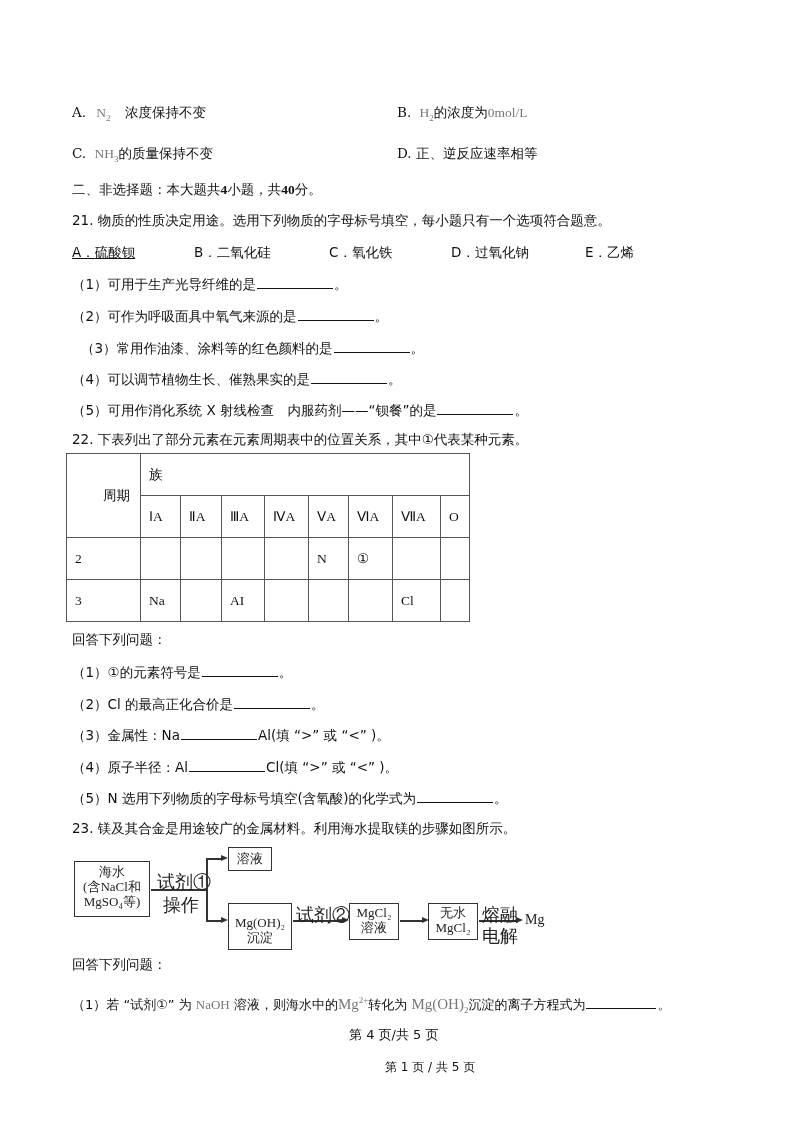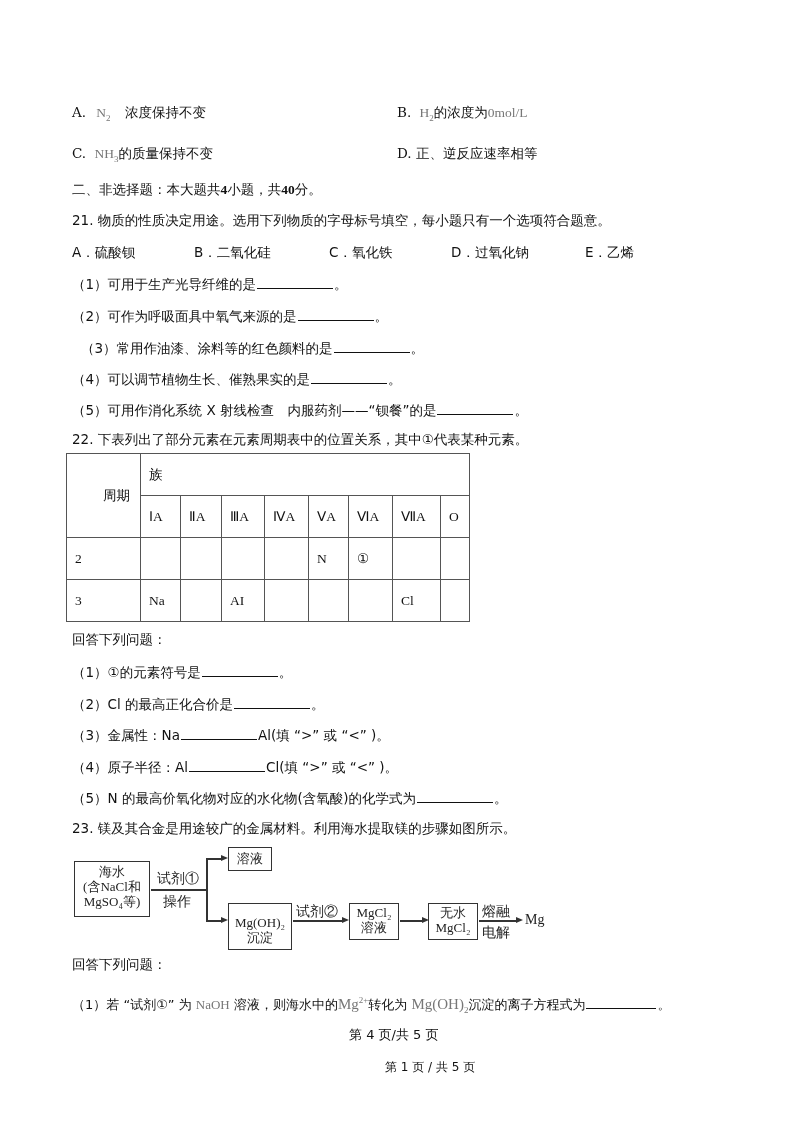--- a/index.html
+++ b/index.html
@@ -26,21 +26,21 @@
     font-family: "Liberation Serif", serif;
   }
   table.pt td.period-head { width: 36px; padding-left: 6px; }
 
   
   .fc-box {
     position: absolute; border: 1.5px solid #333; background: #fff;
     font-family: "Liberation Serif", serif; font-size: 13px; text-align: center;
     line-height: 15px; color: #222;
   }
-  .fc-label { position: absolute; font-size: 14px; font-family: "Liberation Serif", serif; color: #222; white-space: nowrap; }
+  .fc-label { position: absolute; font-size: 18px; font-family: "Liberation Serif", serif; color: #222; white-space: nowrap; }
   .fc-line { position: absolute; background: #333; }
   .arrow-head {
     position: absolute; width: 0; height: 0;
     border-top: 3.5px solid transparent; border-bottom: 3.5px solid transparent;
     border-left: 7px solid #333;
   }
 </style>
 </head>
 <body>
 
@@ -61,21 +61,21 @@
   <span>D.</span>
   <span class="sans" style="margin-left:0;">正、逆反应速率相等</span>
 </div>
 
 <div class="line sans" style="left:72px; top:180px;">
   <span>二、非选择题：本大题共</span><span class="bold" style="font-family:'Liberation Serif',serif;">4</span><span>小题，共</span><span class="bold" style="font-family:'Liberation Serif',serif;">40</span><span>分。</span>
 </div>
 
 <div class="line sans" style="left:72px; top:211px;">21. 物质的性质决定用途。选用下列物质的字母标号填空，每小题只有一个选项符合题意。</div>
 <div class="line sans" style="left:72px; top:243px; width:700px;">
-  <span style="position:absolute; left:0;"><span>A．</span><span>硫酸钡</span></span>
+  <span style="position:absolute; left:0;text-decoration:underline;"><span>A．</span><span>硫酸钡</span></span>
   <span style="position:absolute; left:122px;"><span>B．</span><span>二氧化硅</span></span>
   <span style="position:absolute; left:257px;"><span>C．</span><span>氧化铁</span></span>
   <span style="position:absolute; left:379px;"><span>D．</span><span>过氧化钠</span></span>
   <span style="position:absolute; left:513px;"><span>E．</span><span>乙烯</span></span>
 </div>
 
 <div class="line sans" style="left:72px; top:274px;">
   <span>（1）</span><span>可用于生产光导纤维的是</span><span class="blank"></span><span>。</span>
 </div>
 <div class="line sans" style="left:72px; top:306px;">
@@ -142,21 +142,21 @@
 <div class="line sans" style="left:72px; top:694px;">
   <span>（2）</span><span>Cl 的最高正化合价是</span><span class="blank"></span><span>。</span>
 </div>
 <div class="line sans" style="left:72px; top:725px;">
   <span>（3）</span><span>金属性：Na</span><span class="blank"></span><span>Al(填 “&gt;” 或 “&lt;” )。</span>
 </div>
 <div class="line sans" style="left:72px; top:757px;">
   <span>（4）</span><span>原子半径：Al</span><span class="blank"></span><span>Cl(填 “&gt;” 或 “&lt;” )。</span>
 </div>
 <div class="line sans" style="left:72px; top:788px;">
-  <span>（5）</span><span>N 的最高价氧化物对应的水化物(含氧酸)的化学式为</span><span class="blank"></span><span>。</span>
+  <span>（5）</span><span>N 选用下列物质的字母标号填空(含氧酸)的化学式为</span><span class="blank"></span><span>。</span>
 </div>
 
 <div class="line sans" style="left:72px; top:819px;">23. 镁及其合金是用途较广的金属材料。利用海水提取镁的步骤如图所示。</div>
 
 <div>
   <div class="fc-box" style="left:74px; top:861px; width:74px; height:52px; padding-top:2px;">
     <div>海水</div>
     <div>(含NaCl和</div>
     <div>MgSO₄等)</div>
   </div>

